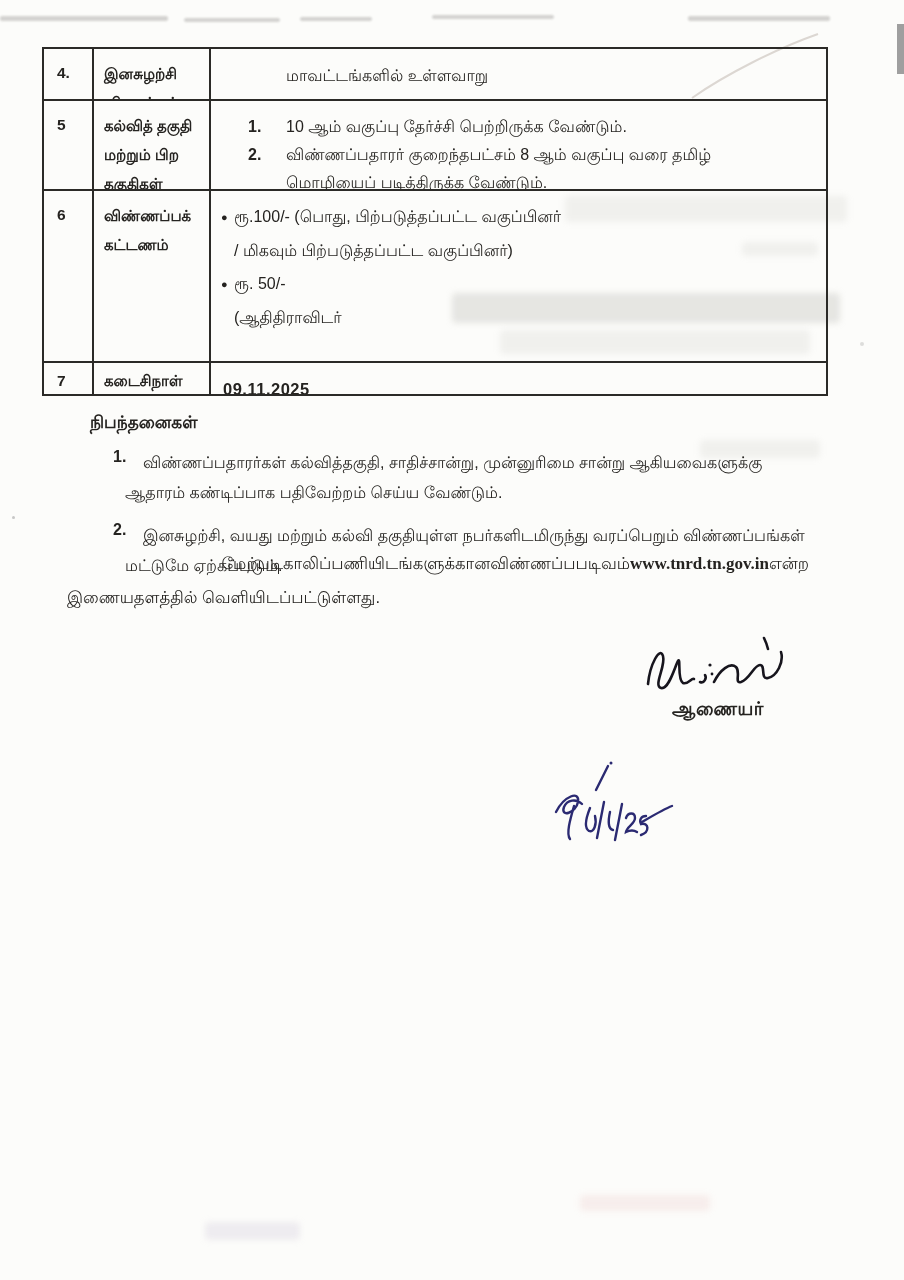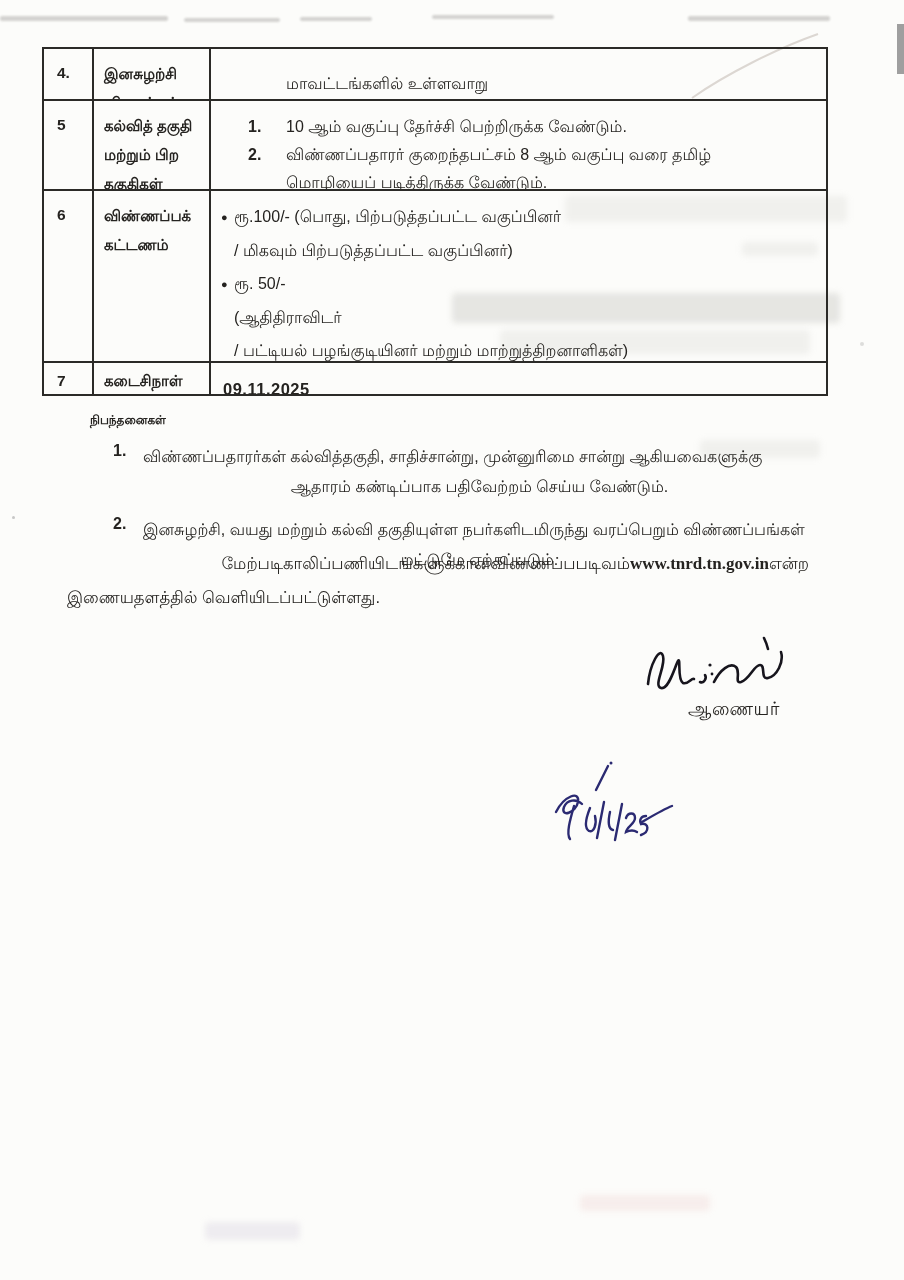--- a/index.html
+++ b/index.html
@@ -33,45 +33,45 @@
   .doc-table > div{
     border-right:2px solid var(--bd);
     border-bottom:2px solid var(--bd);
     box-sizing:border-box;
     overflow:hidden;
   }
   .h4{height:52px}.h5{height:90px}.h6{height:172px}.h7{height:33px}
   .cell-num{padding:10px 0 0 13px;font-weight:700;font-size:15.5px;}
   .cell-label{padding:10px 16px 0 10px;font-weight:700;font-size:15px;line-height:29px;}
   .cell-label .lbl-line{display:block;}
-  .r4-content{padding:13px 0 0 75px;margin-top:8px;}
+  .r4-content{padding:13px 0 0 75px;}
   .qual-item{display:flex;align-items:flex-start;margin-top:0;}
   .qual-list{padding-top:12px;}
   .qual-num{margin-left:37px;width:38px;font-weight:700;flex:0 0 auto;}
   .qual-text{flex:1;padding-right:36px;}
   .fee-list{padding:9px 0 0 10px;}
   .fee-line{line-height:33px;white-space:nowrap;}
   .fee-bullet{display:inline-block;width:13px;font-size:11px;vertical-align:1px;}
   .r7-content{padding:12px 0 0 12px;font-weight:700;letter-spacing:.5px;font-size:16.5px;}
   
   .conditions{position:absolute;left:0;top:413px;width:904px;font-size:16px;}
-  .cond-heading{margin-left:90px;font-weight:700;font-size:12px;}
+  .cond-heading{margin-left:90px;font-weight:700;font-size:17px;}
   .cond-item{position:relative;margin-top:14px;}
   .cond-num{position:absolute;left:113px;top:0;font-weight:700;}
   .cond-line1{margin-left:143px;margin-right:70px;line-height:29px;}
-  .cond-line2{margin-left:125px;margin-right:70px;line-height:29px;margin-top:1px;text-align:center;}
+  .cond-line2{margin-left:125px;margin-right:70px;line-height:29px;margin-top:1px;}
   
   .closing{position:absolute;left:67px;top:554px;width:742px;font-size:16.5px;}
   .closing-line1{display:flex;justify-content:flex-end;align-items:baseline;}
   .closing-line1 .w0{margin-left:30px;}
   .closing-url{font-weight:700;font-family:"Liberation Serif","DejaVu Serif",serif;font-size:17px;}
   .closing-line2{margin-top:8px;line-height:29px;}
   
   .sig-block{position:absolute;left:638px;top:632px;width:200px;}
-  .sig-title{margin-left:50px;margin-top:-14px;font-weight:400;font-size:18.5px;letter-spacing:.5px;}
+  .sig-title{margin-left:34px;margin-top:-14px;font-weight:700;font-size:18.5px;letter-spacing:.5px;}
 </style>
 </head>
 <body>
 
 <div class="page">
 
   <div class="streak" style="left:0;top:16px;width:168px;height:5px;"></div>
   <div class="streak" style="left:184px;top:18px;width:96px;height:4px;"></div>
   <div class="streak" style="left:300px;top:17px;width:72px;height:4px;"></div>
   <div class="streak" style="left:432px;top:15px;width:122px;height:4px;"></div>
@@ -142,23 +142,20 @@
           <span class="fee-bullet">●</span><span>ரூ.100/- (பொது, பிற்படுத்தப்பட்ட வகுப்பினர்</span>
         </div>
         <div class="fee-line">
           <span class="fee-bullet"></span><span>/ மிகவும் பிற்படுத்தப்பட்ட வகுப்பினர்)</span>
         </div>
         <div class="fee-line">
           <span class="fee-bullet">●</span><span>ரூ. 50/-</span>
         </div>
         <div class="fee-line">
           <span class="fee-bullet"></span><span>(ஆதிதிராவிடர்</span>
-        </div>
-        <div class="fee-line">
-          <span class="fee-bullet"></span><span>/ பட்டியல் பழங்குடியினர் மற்றும் மாற்றுத்திறனாளிகள்)</span>
         </div>
       </div>
     </div>
 
     <div class="h7 cell-num" style="padding-top:4px;">
       <span>7</span>
     </div>
     <div class="h7 cell-label" style="padding-top:3px;">
       <span class="lbl-line">கடைசிநாள்</span>
     </div>

